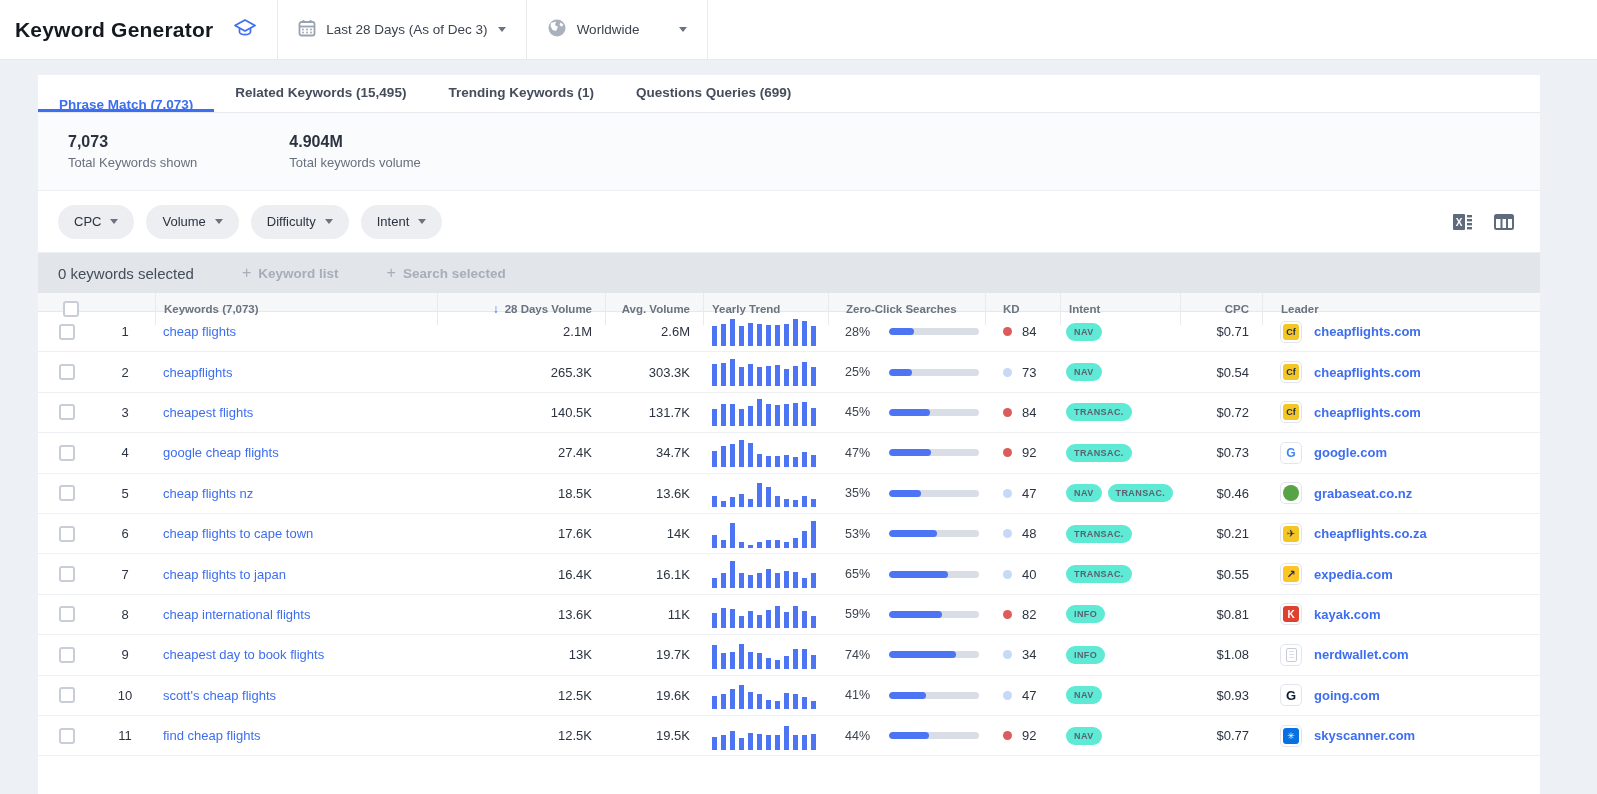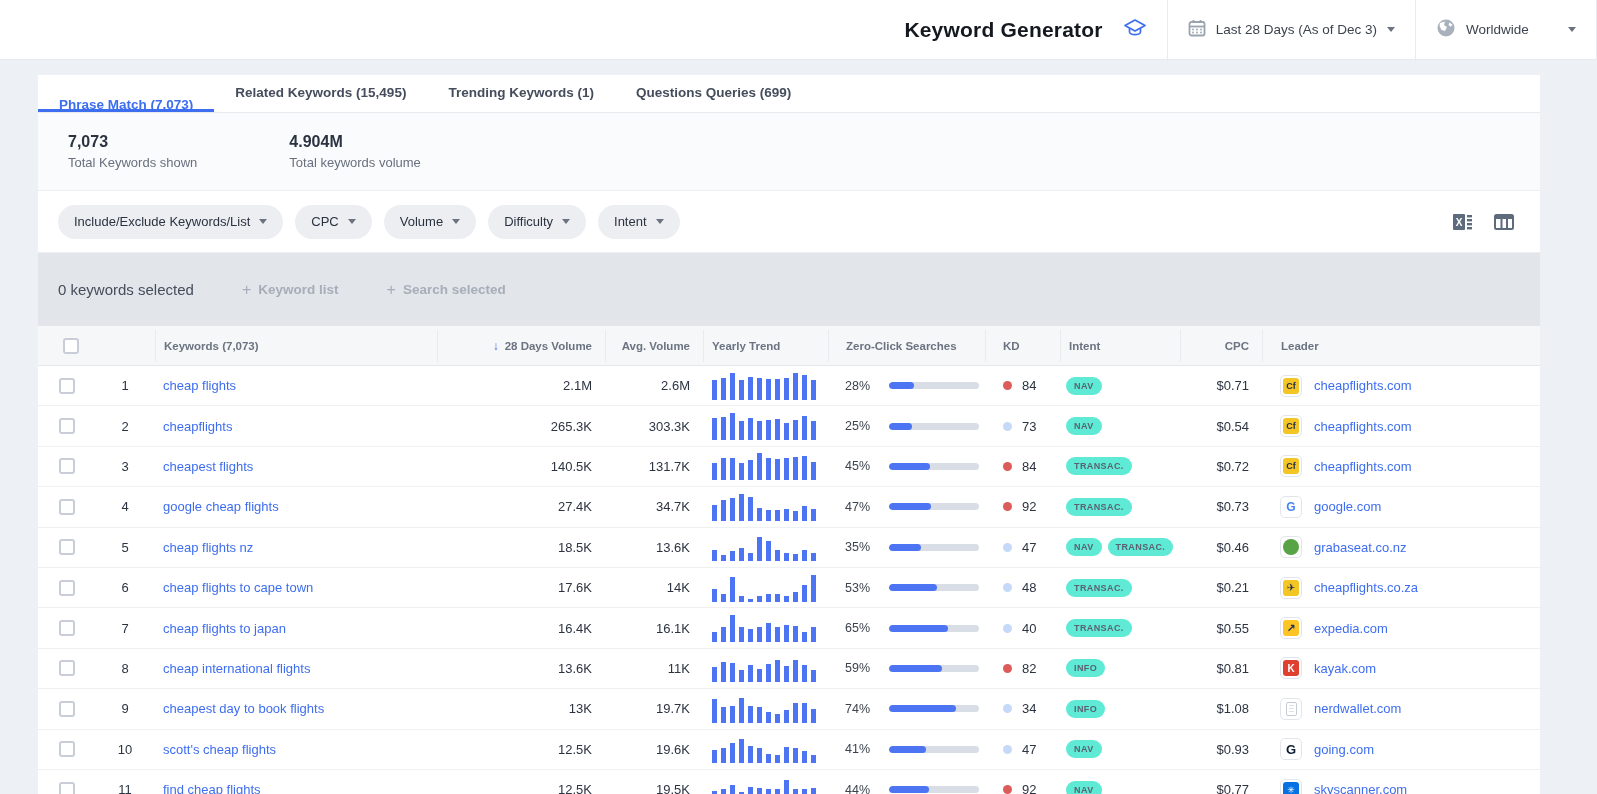--- a/index.html
+++ b/index.html
@@ -1,21 +1,21 @@
 <!DOCTYPE html>
 <html><head>
 <meta charset="utf-8">
 <style>
   * { margin:0; padding:0; box-sizing:border-box; }
   html,body { width:1597px; height:794px; overflow:hidden; }
   body { font-family:"Liberation Sans","DejaVu Sans",sans-serif; background:#edf0f5; color:#2c3341; }
   .page { position:relative; width:1597px; height:794px; }
 
   
-  .topbar { position:absolute; top:0; left:0; width:100%; height:60px; background:#fff; border-bottom:1px solid #e6e9ee; display:flex; align-items:center; justify-content:flex-end; }
+  .topbar { position:absolute; top:0; left:0; width:100%; height:60px; background:#fff; border-bottom:1px solid #e6e9ee; display:flex; align-items:center; justify-content:flex-start; }
   .page-title { font-size:21px; font-weight:700; color:#14181f; padding-left:15px; letter-spacing:.2px; }
   .hdr-right { display:flex; align-items:stretch; height:60px; }
   .hdr-item { display:flex; align-items:center; gap:10px; padding:0 20px; font-size:13.5px; color:#3c434e; cursor:pointer; }
   .hdr-item.disabled { color:#c2c8d2; cursor:default; }
   .hdr-divider { width:1px; background:#e8eaee; height:60px; }
   .caret { width:0; height:0; border-left:4.5px solid transparent; border-right:4.5px solid transparent; border-top:5.5px solid #6b7280; display:inline-block; }
   .region-item { width:180px; justify-content:space-between; }
   .region-left { display:flex; align-items:center; gap:10px; }
 
   
@@ -33,28 +33,28 @@
 
   
   .filter-row { height:62px; background:#fff; border-bottom:1px solid #eceef2; display:flex; align-items:center; padding:0 26px 0 20px; }
   .pills { display:flex; gap:12px; flex:1; }
   .pill { height:34px; background:#eceef2; border-radius:17px; display:flex; align-items:center; gap:9px; padding:0 16px; font-size:13px; color:#2b3340; cursor:pointer; }
   .pill .caret { border-top-color:#6b7280; }
   .tool-icons { display:flex; gap:20px; align-items:center; }
   .tool-icon { cursor:pointer; display:flex; }
 
   
-  .selection-bar { height:73px; background:#e2e5e9; display:flex; align-items:center; padding-left:20px; }
+  .selection-bar { height:40px; background:#e2e5e9; display:flex; align-items:center; padding-left:20px; }
   .sel-text { font-size:15px; color:#454d5b; }
   .sel-btn { display:flex; align-items:center; gap:7px; font-size:13.5px; font-weight:700; color:#a7aeb9; margin-left:48px; cursor:default; }
   .sel-btn .plus { font-size:16px; font-weight:400; }
 
   
   .grid-cols { display:grid; grid-template-columns:57px 60px 282px 168px 98px 125px 157px 75px 120px 82px 1fr; align-items:center; }
-  .thead { height:40px; background:#f6f7f9; border-bottom:1px solid #e5e8ec; font-size:11.5px; color:#6b7380; font-weight:600; }
+  .thead { height:19px; background:#f6f7f9; border-bottom:1px solid #e5e8ec; font-size:11.5px; color:#6b7380; font-weight:600; }
   .thead .hcell { height:32px; display:flex; align-items:center; padding-left:8px; border-left:1px solid #e8eaee; cursor:pointer; }
   .thead .hcell.no-border { border-left:none; }
   .thead .hcell.right { justify-content:flex-end; padding-right:13px; }
   .sort-icon { color:#3e6ef0; font-weight:700; margin-right:6px; font-size:12px; }
   .hcheck { display:flex; justify-content:center; }
 
   .trow { height:40.4px; border-bottom:1px solid #eef0f4; background:#fff; }
   .cell { font-size:13px; color:#2c3341; }
   .c-check { display:flex; justify-content:center; }
   .checkbox { width:16px; height:16px; border:2px solid #c8cdd7; border-radius:3px; background:#fff; cursor:pointer; }
@@ -80,21 +80,21 @@
   .fav-cf { width:16px; height:16px; border-radius:3px; background:#f3c626; color:#1b2a4a; font-size:9px; font-weight:700; }
   .fav-google { font-size:12px; font-weight:700; color:#4285f4; }
   .fav-grabaseat { width:16px; height:16px; border-radius:50%; background:#57a345; }
   .fav-plane { width:16px; height:16px; border-radius:3px; background:#f3c626; color:#1b2a4a; font-size:10px; }
   .fav-expedia { width:16px; height:16px; border-radius:3px; background:#fdc425; color:#1d2e5e; font-size:11px; font-weight:700; }
   .fav-kayak { width:16px; height:16px; border-radius:3px; background:#e0402f; color:#fff; font-size:10px; font-weight:800; }
   .fav-going { font-size:13px; font-weight:800; color:#0b1b33; }
   .fav-sky { width:16px; height:16px; border-radius:3px; background:#0770e3; color:#fff; font-size:9px; }
   .fav-page { width:11px; height:14px; background:#fff; border:1px solid #c6ccd6; border-radius:2px; position:relative; }
   .fav-page::before { content:''; position:absolute; top:2px; left:2px; width:5px; height:1.5px; background:#dde1e8; box-shadow:0 3px 0 #dde1e8, 0 6px 0 #dde1e8; }
-  .domain-link { color:#3e6ef0; font-size:13px; text-decoration:none; cursor:pointer; }
+  .domain-link { color:#3e6ef0; font-size:13px; text-decoration:none; cursor:pointer;font-weight:bold; }
 </style>
 </head>
 <body>
 
 <div class="page">
 
   <div class="topbar">
     <div class="page-title">Keyword Generator</div>
     <div class="hdr-right">
       <div class="hdr-item">
@@ -160,24 +160,20 @@
       </div>
       <div>
         <div class="stat-value">4.904M</div>
         <div class="stat-label">Total keywords volume</div>
       </div>
     </div>
 
     <div class="filter-row">
       <div class="pills">
           <div class="pill">
-            <span>Include/Exclude Keywords/List</span>
-            <span class="caret"></span>
-          </div>
-          <div class="pill">
             <span>CPC</span>
             <span class="caret"></span>
           </div>
           <div class="pill">
             <span>Volume</span>
             <span class="caret"></span>
           </div>
           <div class="pill">
             <span>Difficulty</span>
             <span class="caret"></span>

